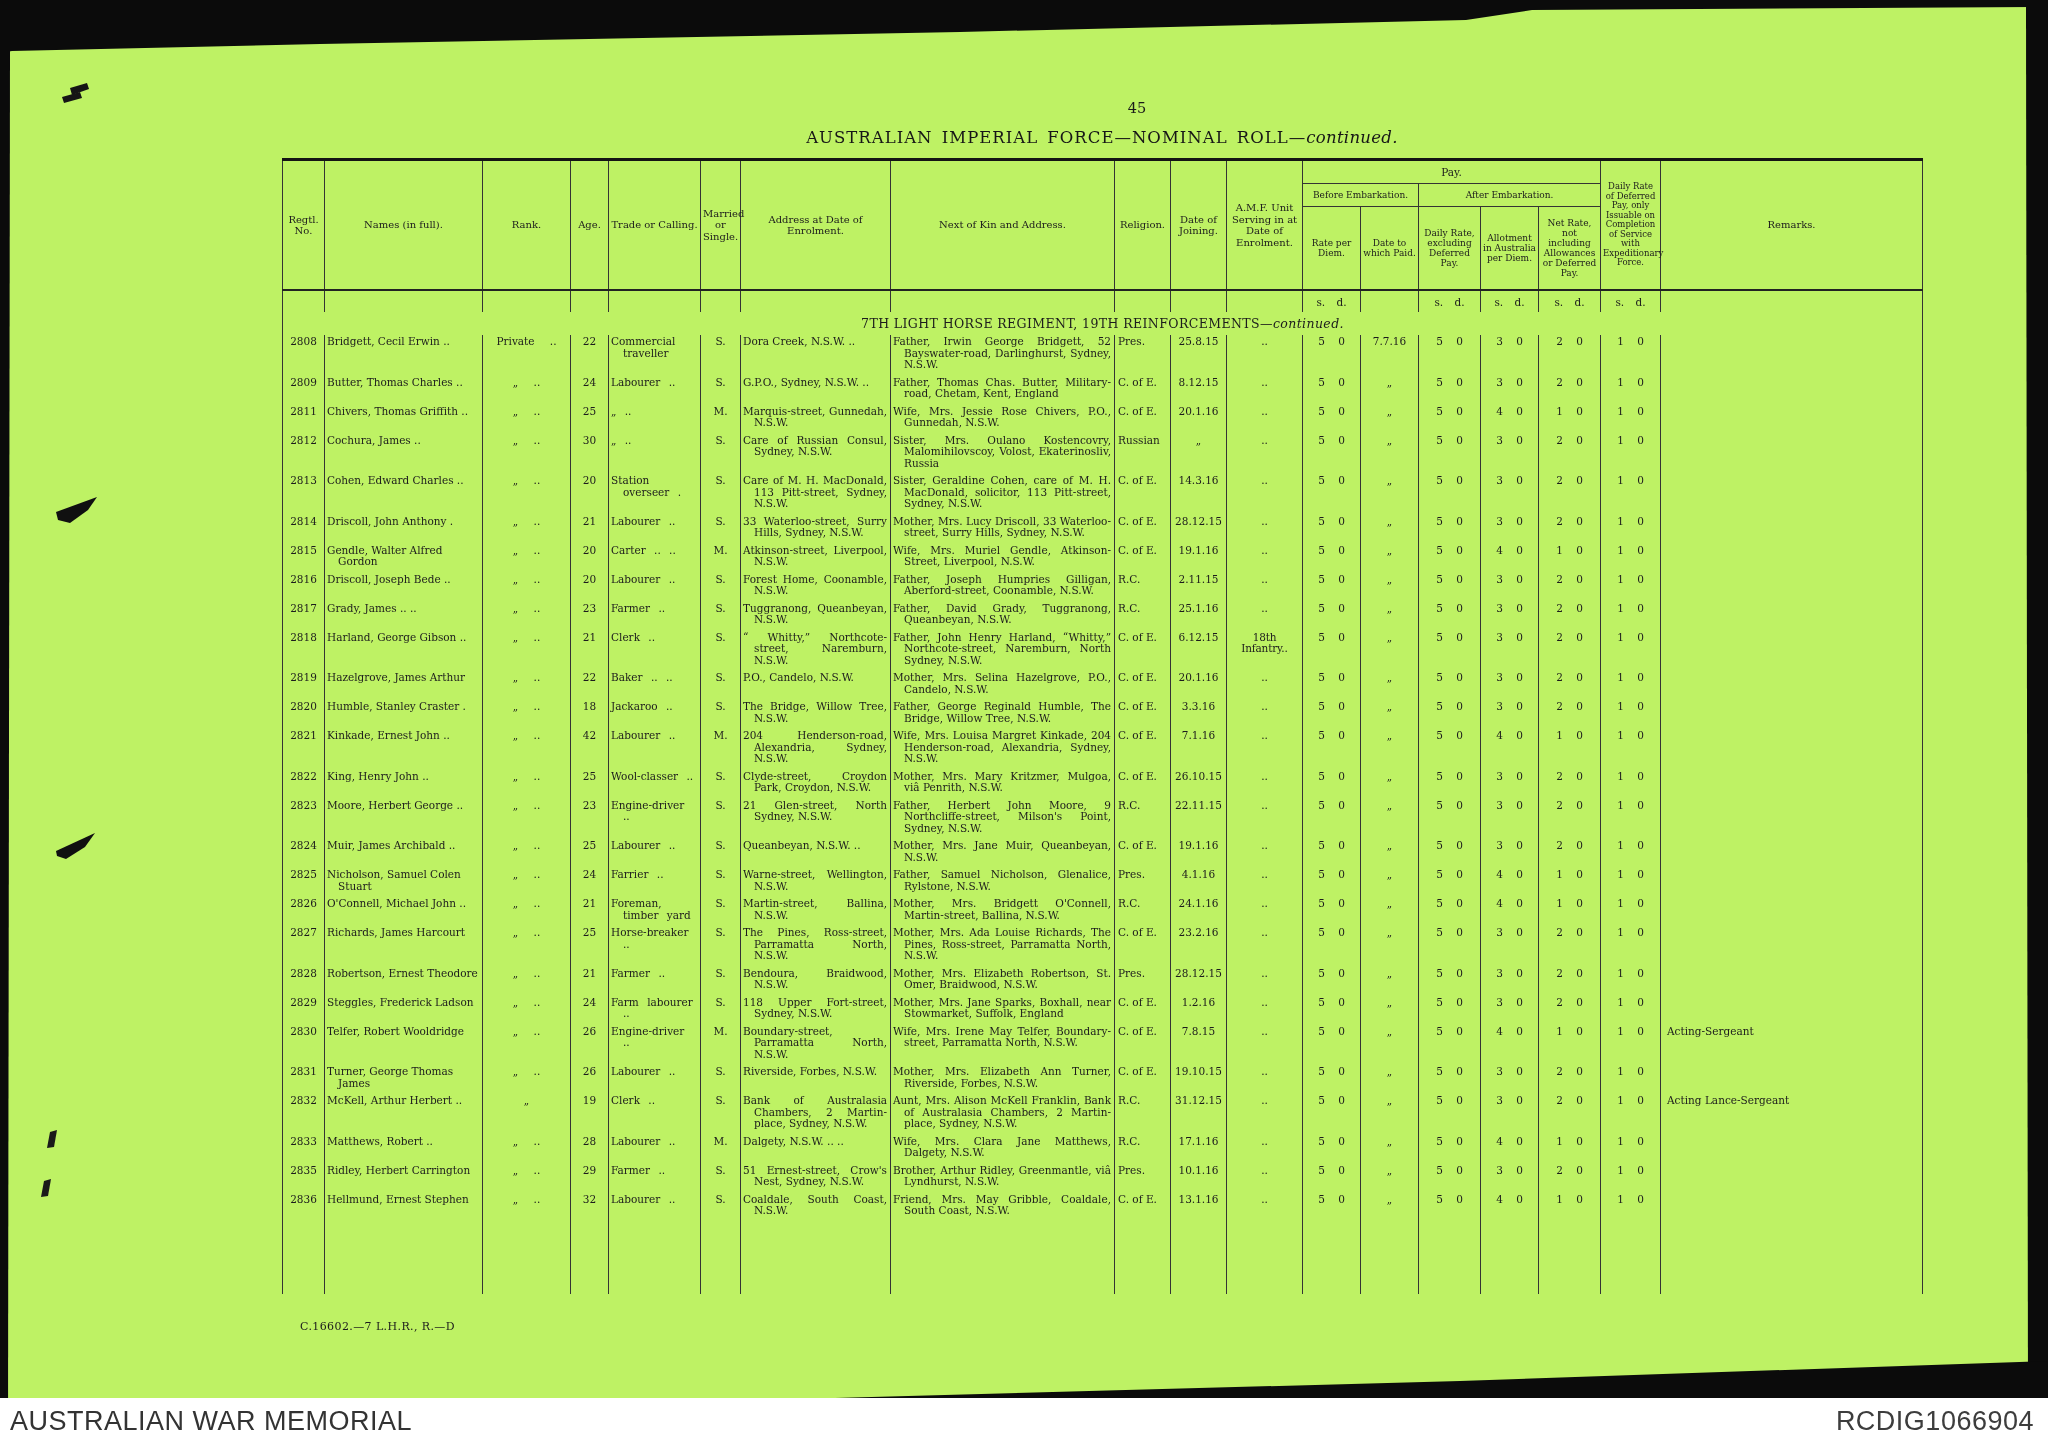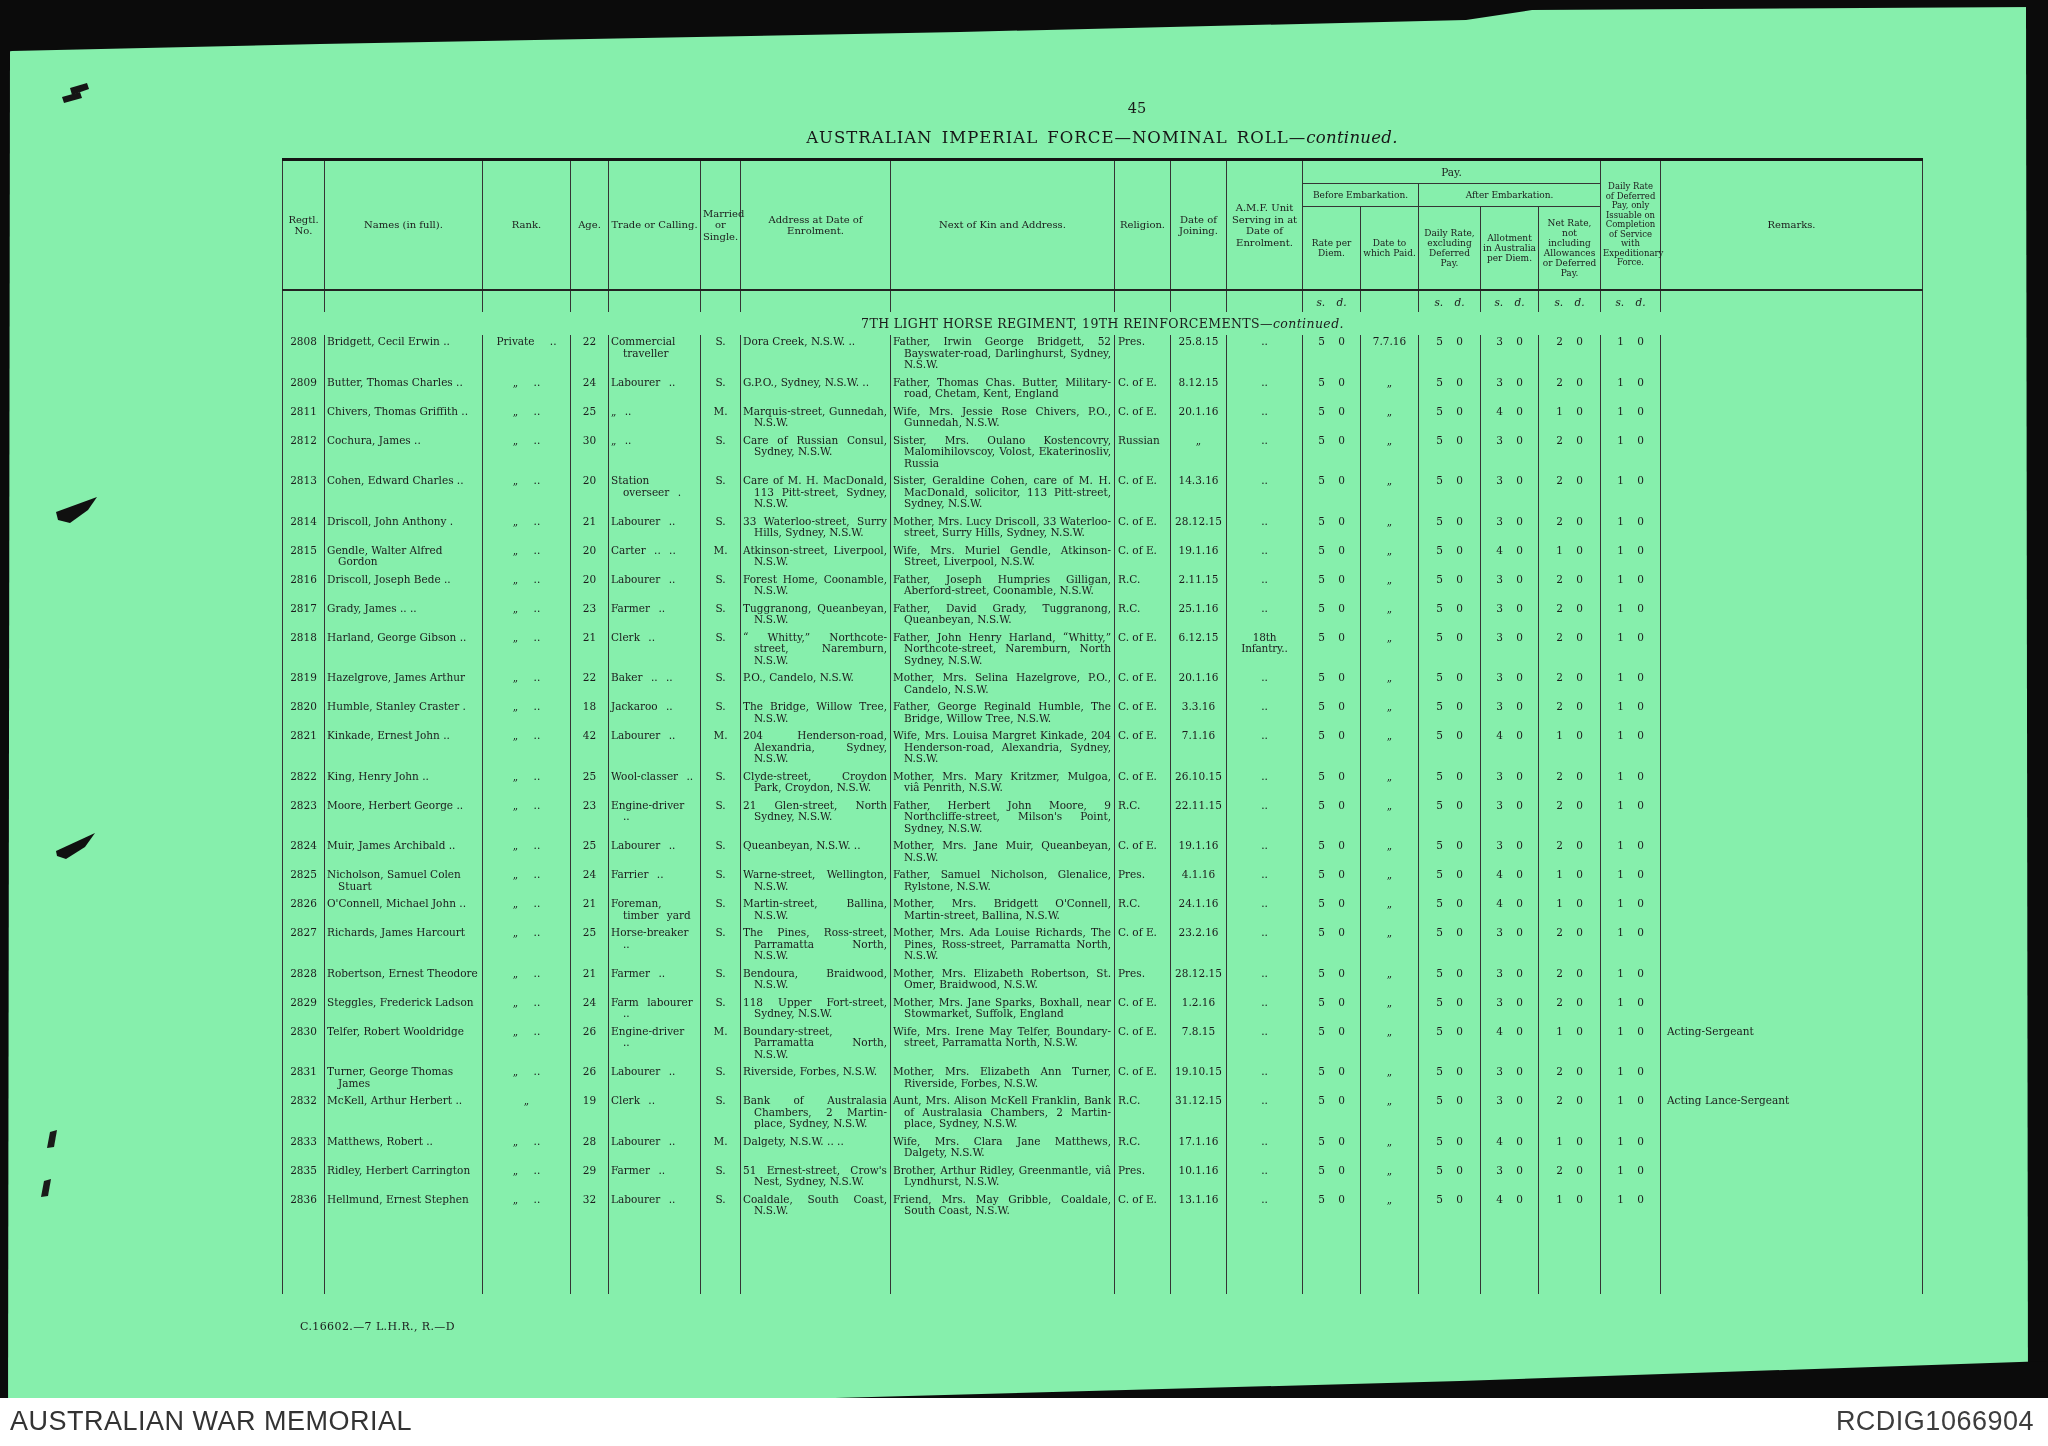--- a/index.html
+++ b/index.html
@@ -1,21 +1,21 @@
 <!DOCTYPE html>
 <html><head>
 <meta charset="utf-8">
 <style>
   html,body { margin:0; padding:0; }
   body {
     width:2048px; height:1446px; position:relative; overflow:hidden;
     background:#050505;
     font-family:"DejaVu Serif", serif;
   }
-  .scan { position:absolute; inset:0; background:#86efac;border-radius:20px; }
+  .scan { position:absolute; inset:0; background:#bef264;border-radius:20px; }
 
   .pagenum {
     position:absolute; left:282px; top:100px; width:1710px;
     text-align:center; font-size:14.5px; color:#1a1a1a;
   }
   .doc-title {
     position:absolute; left:282px; top:128px; width:1640px;
     text-align:center; font-size:16.5px; letter-spacing:1px; word-spacing:3px;
     color:#161616;
   }
@@ -32,21 +32,21 @@
     padding:1px 3px; vertical-align:top; font-weight:normal;
   }
   .roll thead th { text-align:center; vertical-align:middle; font-size:9px; line-height:10px; padding:1px 2px; }
   .roll thead th.hdr { font-size:10px; line-height:11.5px; }
   .roll thead th.hdr-small { font-size:8.5px; line-height:9.5px; }
   tr.h1 th { height:20px;margin-top:24px; }
   tr.h2 th { height:20px; border-bottom:1px solid #343434;margin-left:36px; }
   tr.h1 th.pay-group { border-bottom:1px solid #343434; font-size:10.5px; }
   tr.h3 th { height:80px; border-bottom:2px solid #222; }
   tr.h1 th.rs { border-bottom:2px solid #222; }
-  tr.h4 th { height:19px; border-bottom:none; font-style:italic; font-size:10.5px; word-spacing:8px; vertical-align:middle;text-align:center; }
+  tr.h4 th { height:19px; border-bottom:none; font-size:10.5px; word-spacing:8px; vertical-align:middle;text-align:center; }
   tr.section td {
     text-align:center; font-size:12.5px; letter-spacing:0.4px;
     padding:5px 0 3px 0; line-height:13px;
   }
   .roll tbody td { padding-bottom:5px; }
   tr.spacer td { height:66px; }
 
   .c-no { text-align:center; }
   .c-name { text-align:left; padding-left:13px !important; text-indent:-11px; }
   .c-rank { text-align:center; word-spacing:12px; }

